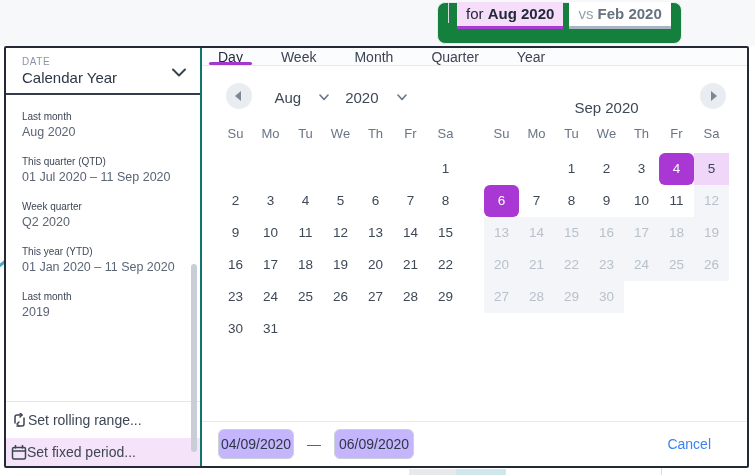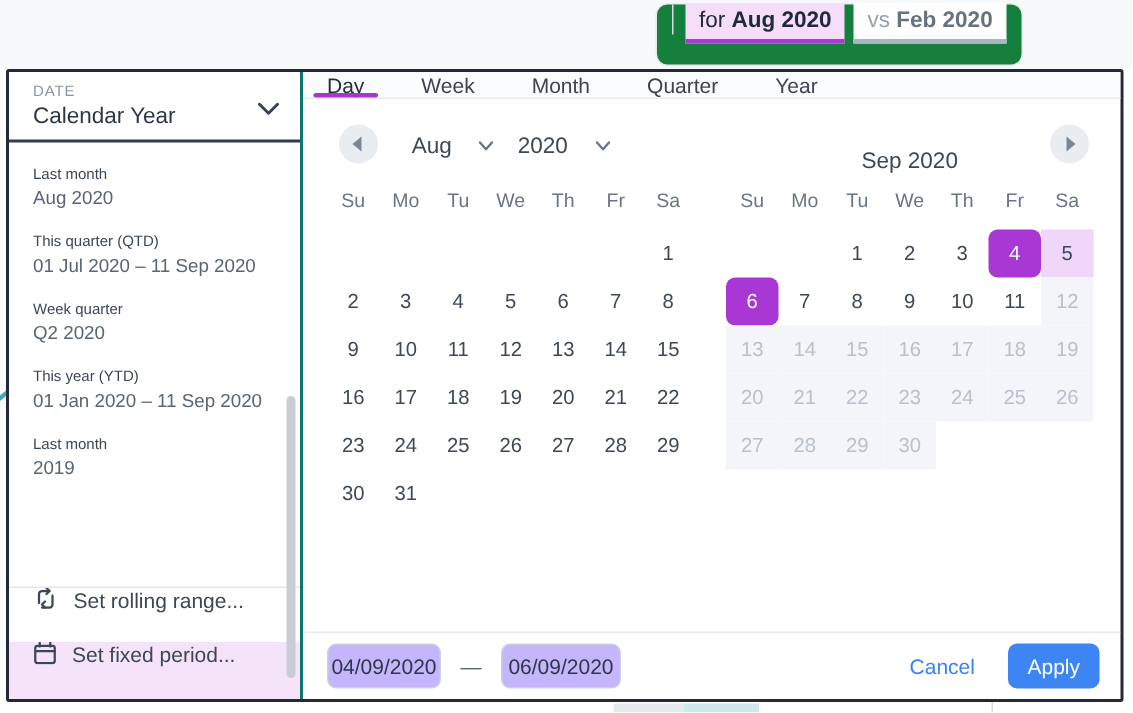--- a/index.html
+++ b/index.html
@@ -27,22 +27,22 @@
   .sidebar { width:196px; flex:0 0 196px; border-right:2px solid #0f766e; position:relative; display:flex; flex-direction:column; }
   .sidebar-header { padding:8px 14px 7px 16px; border-bottom:2px solid #343b48; position:relative; }
   .sidebar-header .eyebrow { font-size:10px; letter-spacing:.6px; color:#8a94a3; margin-bottom:2px; }
   .sidebar-header .value { font-size:15px; color:#2e3747; }
   .sidebar-header .chev { position:absolute; right:14px; top:20px; }
   .preset-list { flex:1; padding-top:7px; overflow:hidden; }
   .preset { padding:9px 16px 8px; cursor:pointer; }
   .preset .t { font-size:10px; color:#3d4656; margin-bottom:3px; }
   .preset .s { font-size:12.5px; color:#5b6575; }
   .sidebar-actions { border-top:1px solid #e3e6ea; }
-  .s-action { height:36px; display:flex; align-items:flex-start; padding:0 16px; gap:10px; font-size:14px; color:#3d4656; cursor:pointer; }
-  .s-action.active { background:#f5e3fa; height:38px; }
+  .s-action { height:36px; display:flex; align-items:center; padding:0 5px; font-size:14px; color:#3d4656; cursor:pointer; }
+  .s-action.active { background:#f5e3fa; height:28px; }
   .scroll-thumb { position:absolute; right:3px; top:216px; width:6px; height:188px; background:#c9ced6; border-radius:3px; }
 
   
   .main { flex:1; display:flex; flex-direction:column; min-width:0; }
   .tabstrip { height:18px; background:#fbfcfd; border-bottom:1px solid #e6e8ec; display:flex; align-items:stretch; padding-left:12px; }
   .tab { display:flex; align-items:center; padding:0 4px; margin-right:30px; font-size:14px; color:#3c4454; position:relative; cursor:pointer; }
   .tab.active { color:#252d3b; }
   .tab.active::after { content:""; position:absolute; left:-5px; right:-5px; bottom:0; height:3px; background:#a338cf; border-radius:2px; }
 
   .cal-area { flex:1; position:relative; padding:0 16px; }
@@ -331,17 +331,16 @@
           </div>
       </div>
     </div>
 
     <div class="cal-footer">
       <input class="date-input" value="04/09/2020" style="">
       <span class="dash">—</span>
       <input class="date-input end" value="06/09/2020" style="">
       <div class="footer-spacer"></div>
       <button class="cancel-link">Cancel</button>
-      <button class="apply-btn">Apply</button>
     </div>
 
   </div>
 </div>
 
 </body></html>

